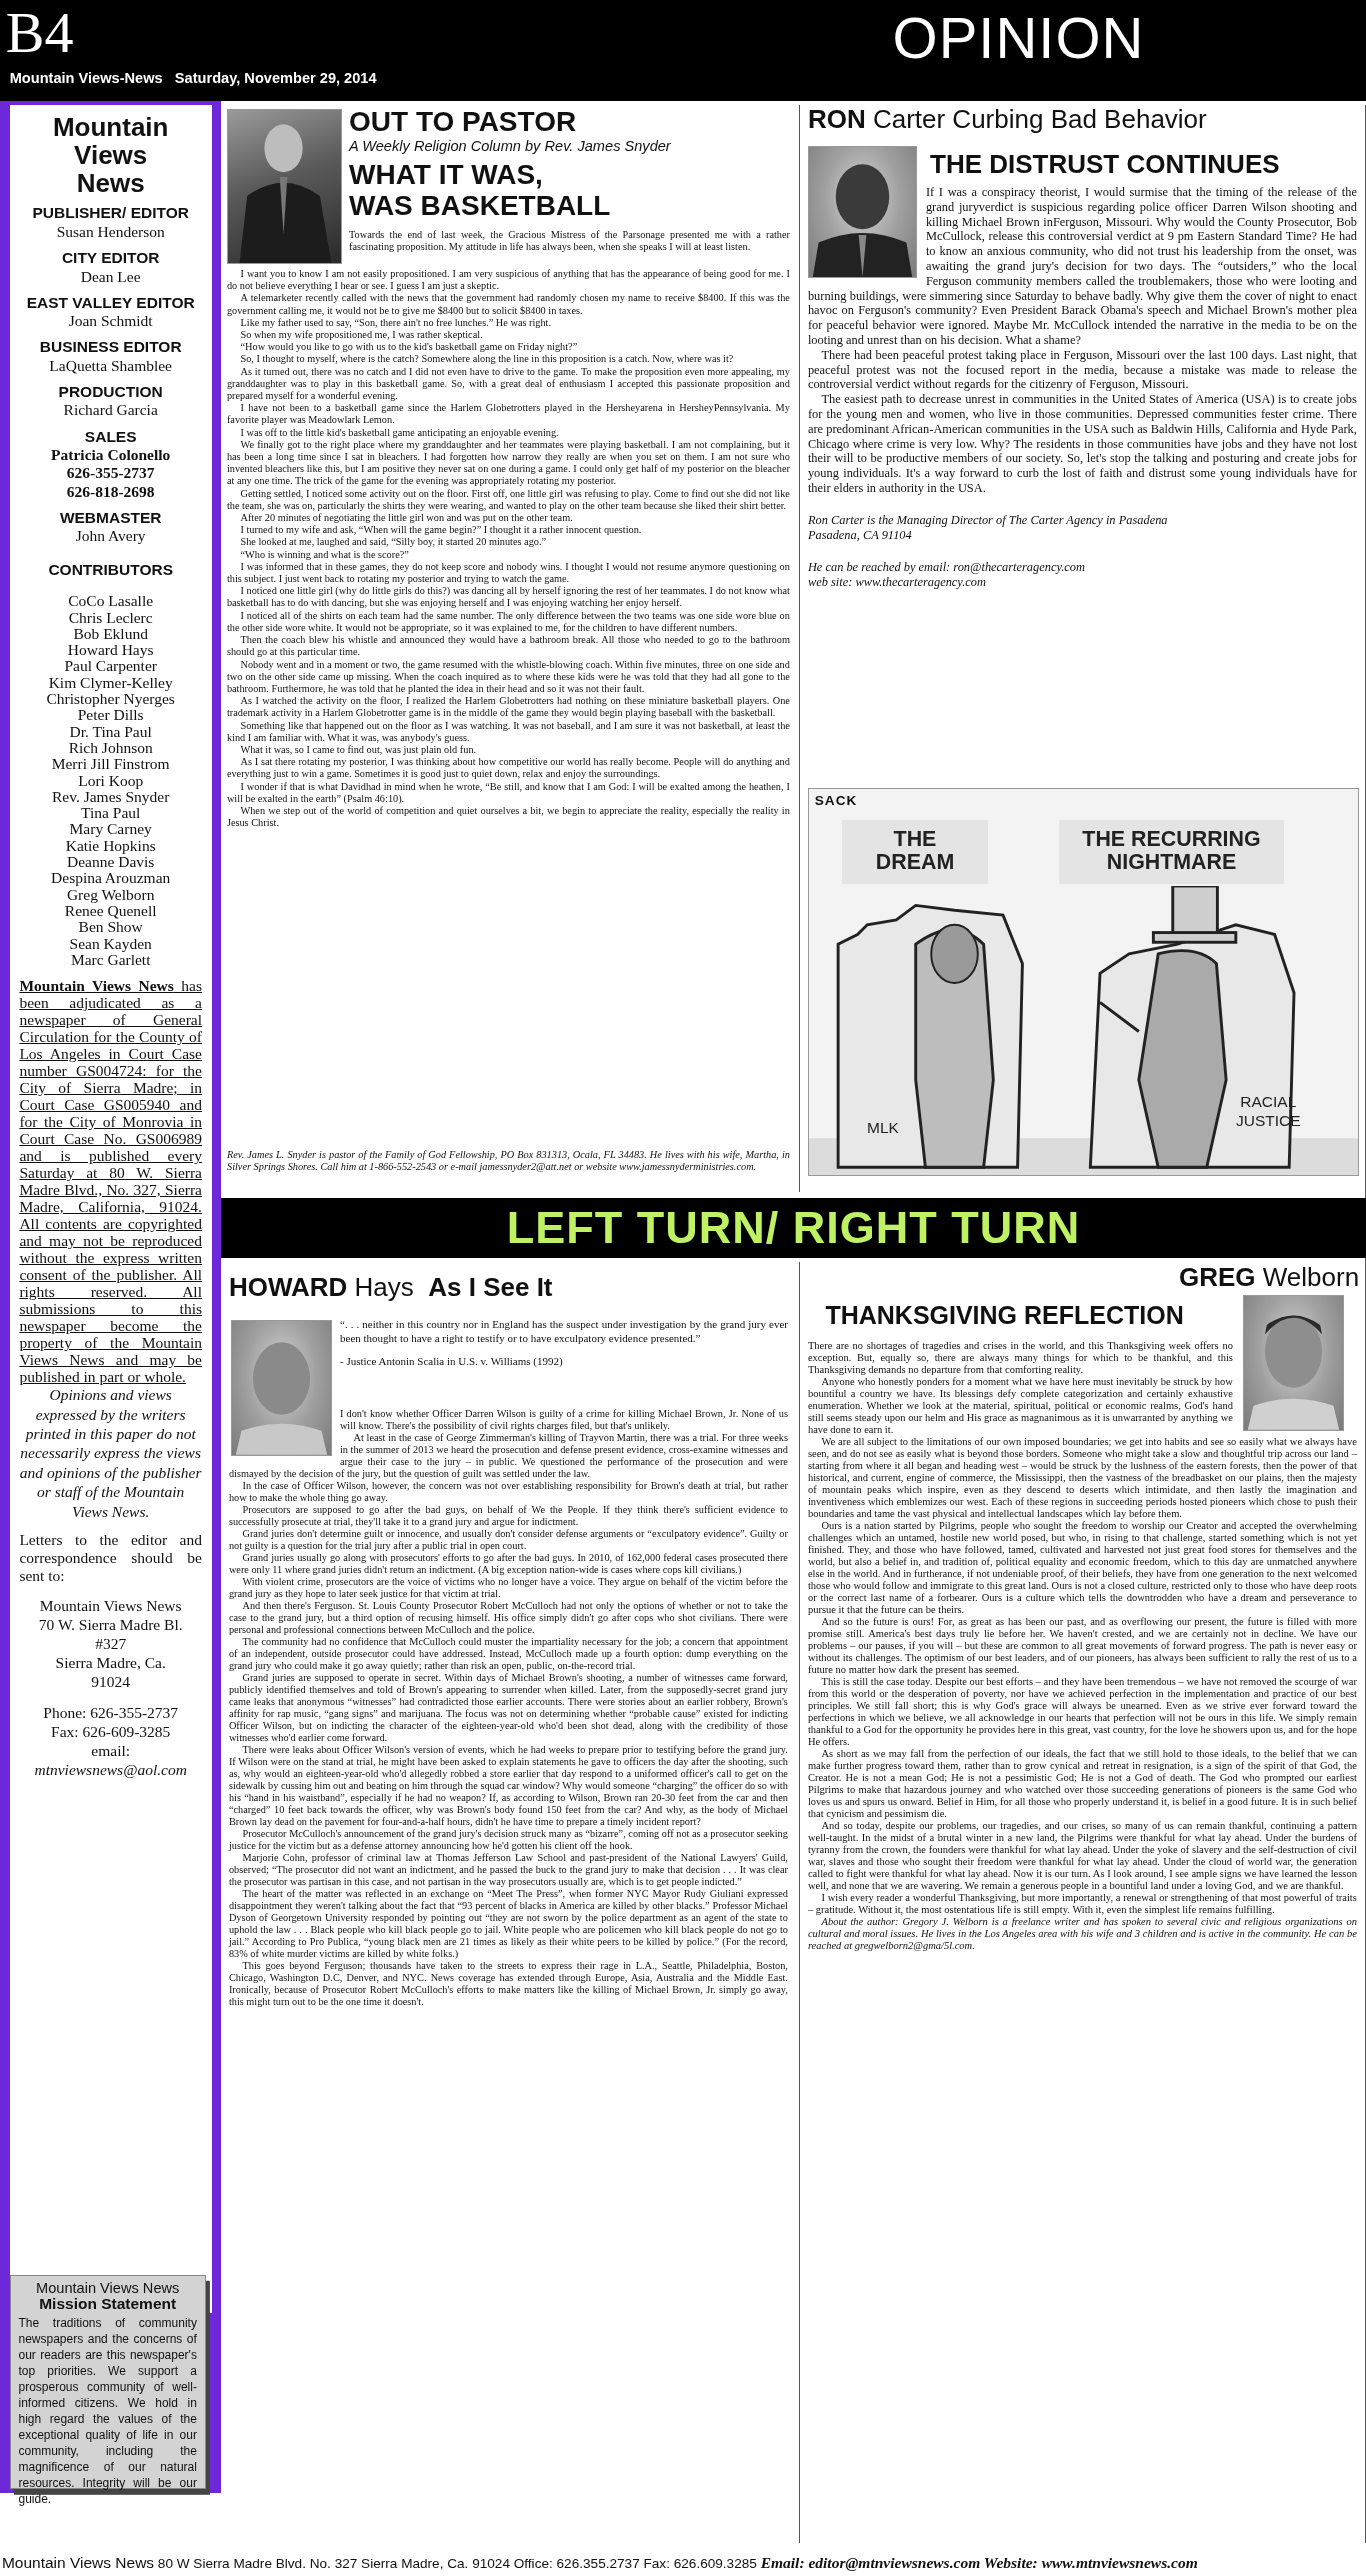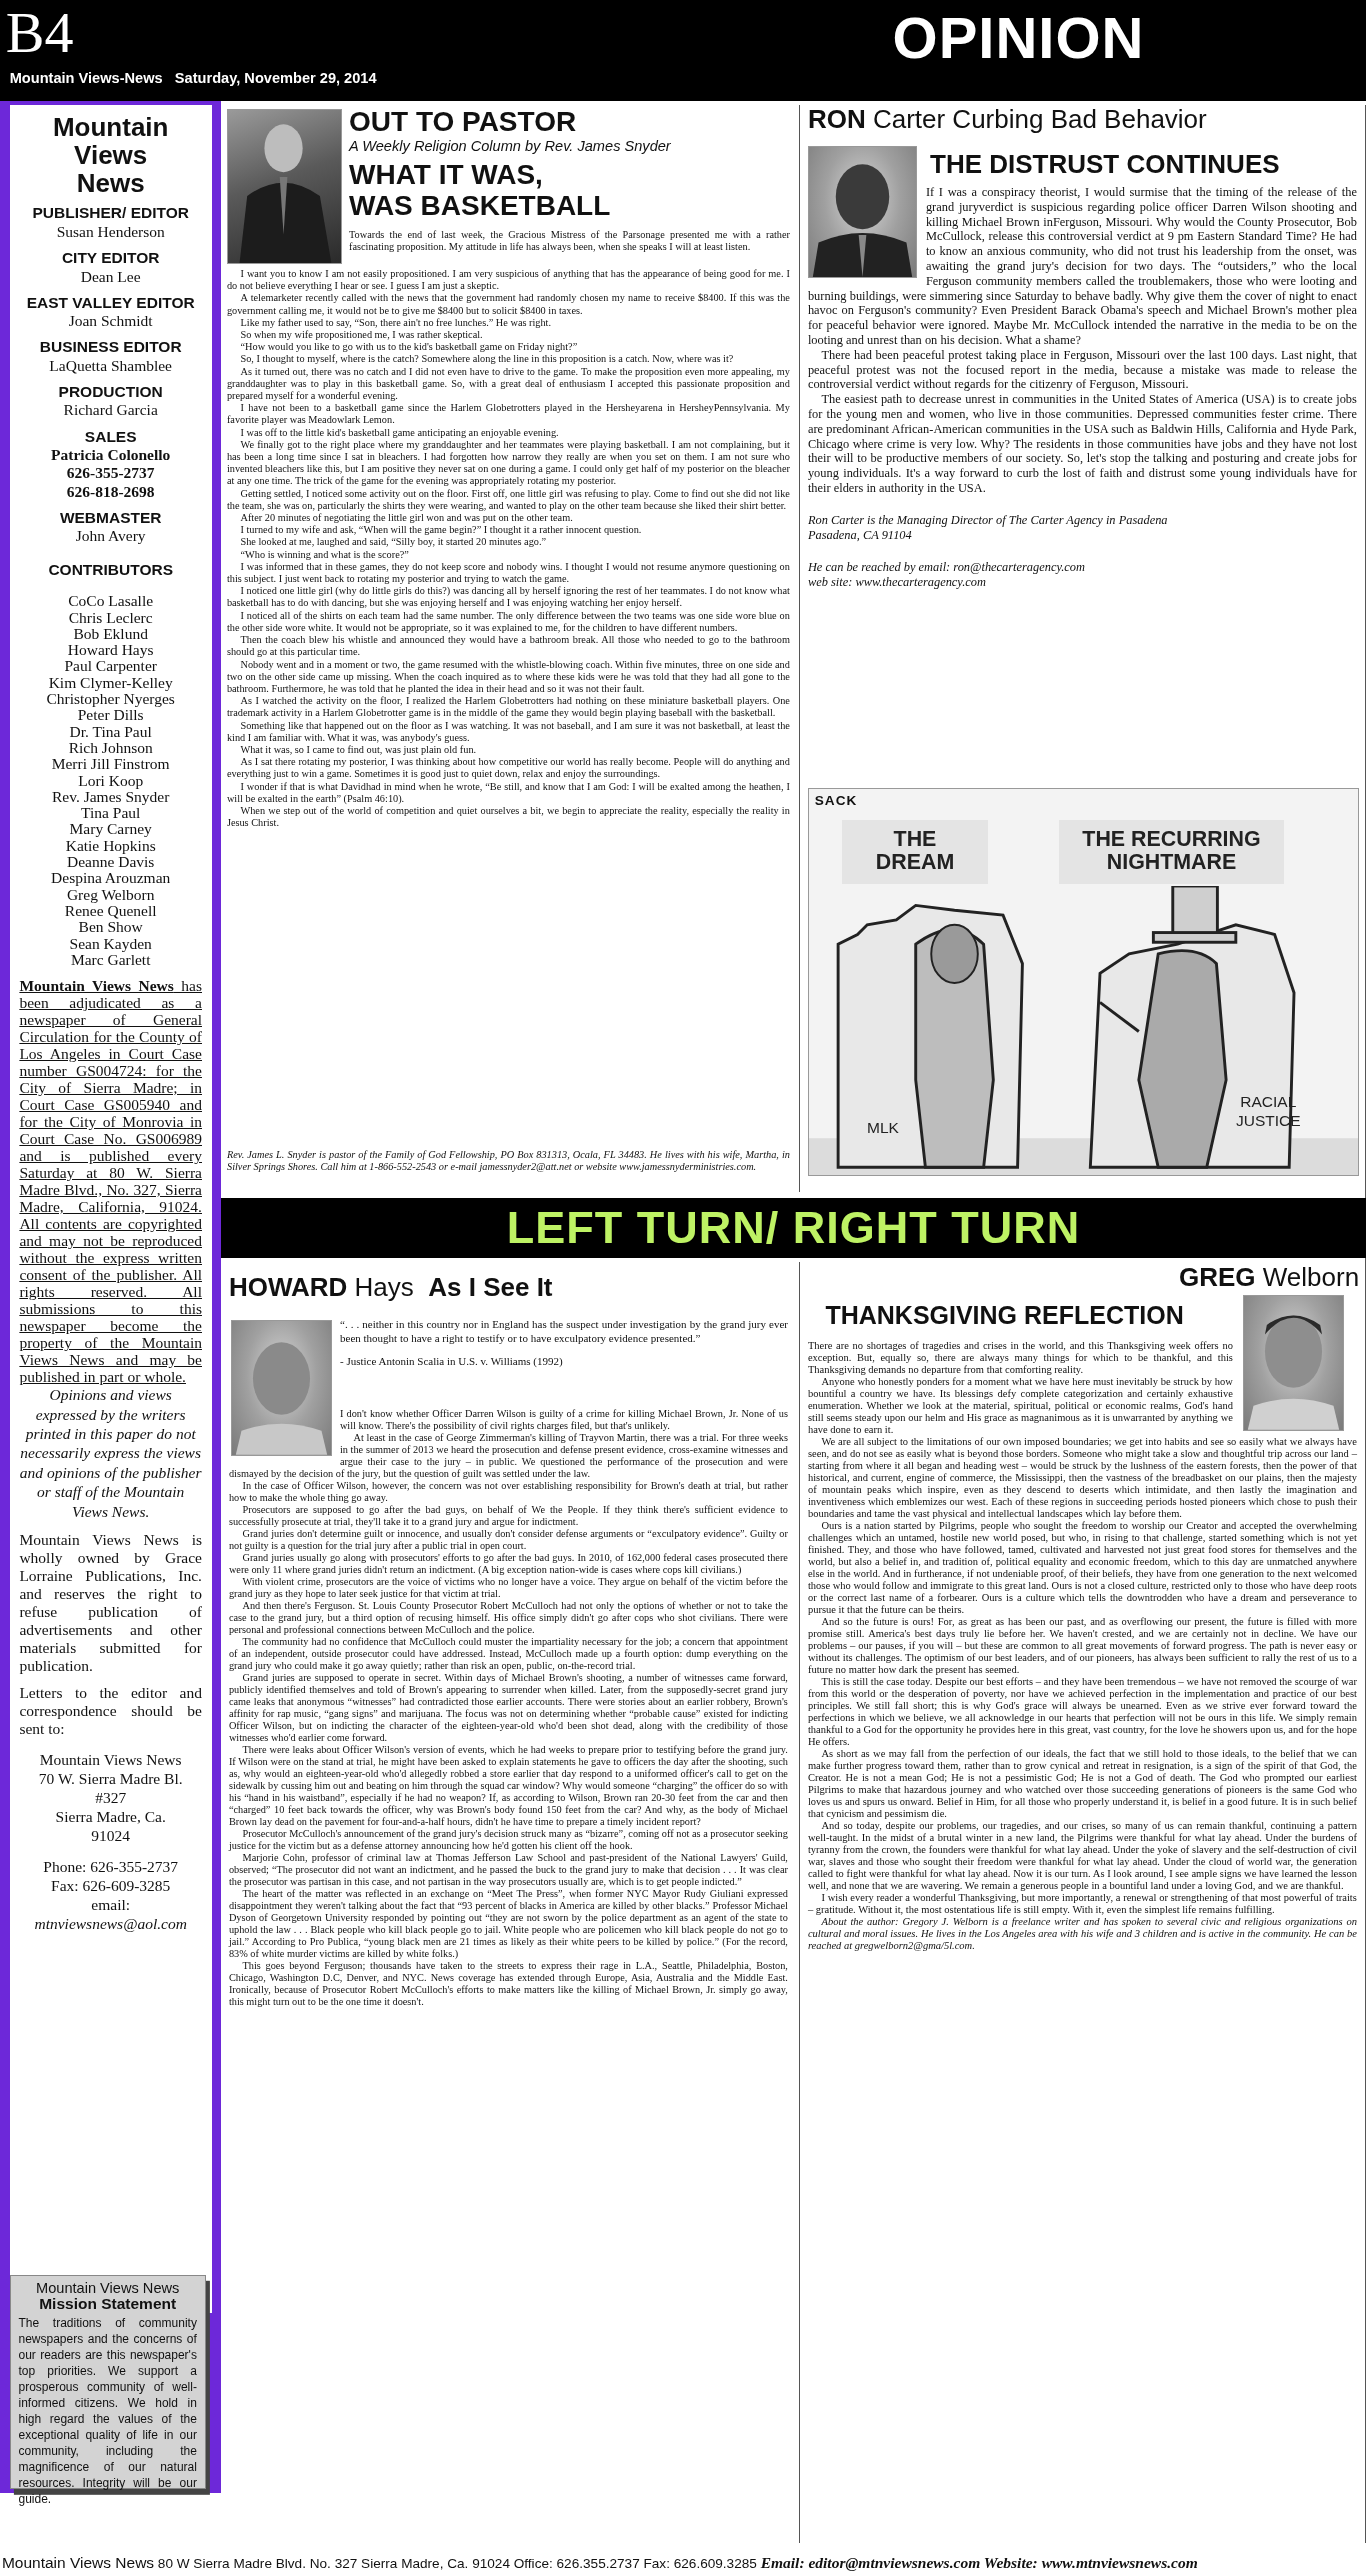--- a/index.html
+++ b/index.html
@@ -1,19 +1,19 @@
 <!DOCTYPE html>
 <html><head>
 <meta charset="utf-8">
 <style>
   * { box-sizing: border-box; margin: 0; padding: 0; }
   body { width: 1367px; height: 2576px; background: #fff; font-family: "Liberation Serif", serif; color: #111; position: relative; overflow: hidden; }
   .masthead { position: absolute; left: 0; top: 0; width: 1367px; height: 101px; background: #000; color: #fff; }
   .masthead .page-num { position: absolute; left: 5.8px; top: 1.9px; font-family: "Liberation Serif", serif; font-size: 58px; line-height: 62px; color: #fff; }
-  .masthead .section-title { position: absolute; left: 679px; top: 3.9px; width: 679px; text-align: center; font-family: "Liberation Sans", sans-serif; font-size: 58px; font-weight: bold; letter-spacing: 1px; color: #fff; }
+  .masthead .section-title { position: absolute; left: 679px; top: 3.9px; width: 679px; text-align: center; font-family: "Liberation Sans", sans-serif; font-size: 58px; font-weight: normal; letter-spacing: 1px; color: #fff; }
   .masthead .dateline { position: absolute; left: 9.7px; top: 70px; font-family: "Liberation Sans", sans-serif; font-size: 14.6px; font-weight: bold; color: #fff; }
 
   
   .sidebar { position: absolute; left: 0; top: 101px; width: 221px; height: 2392px; background: #6d28d9; }
   .sidebar-inner { position: absolute; left: 9.7px; top: 3.9px; width: 202px; height: 2208px; background: #fff; text-align: center; }
   .paper-name { font-family: "Liberation Sans", sans-serif; font-weight: bold; font-size: 26px; line-height: 28px; margin-top: 7.8px; }
   .staff-role { font-family: "Liberation Sans", sans-serif; font-weight: bold; font-size: 15.5px; line-height: 18.4px; margin-top: 7.8px; }
   .staff-name { font-size: 15.5px; line-height: 18.4px; }
   .staff-name.bold { font-weight: bold; }
   .contrib-list { margin-top: 13.6px; font-size: 15.5px; line-height: 16.3px; }
@@ -106,21 +106,20 @@
         <div>Deanne Davis</div>
         <div>Despina Arouzman</div>
         <div>Greg Welborn</div>
         <div>Renee Quenell</div>
         <div>Ben Show</div>
         <div>Sean Kayden</div>
         <div>Marc Garlett</div>
       </div>
     <div class="legal"><b>Mountain Views News</b><span> has been adjudicated as a newspaper of General Circulation for the County of Los Angeles in Court Case number GS004724: for the City of Sierra Madre; in Court Case GS005940 and for the City of Monrovia in Court Case No. GS006989 and is published every Saturday at 80 W. Sierra Madre Blvd., No. 327, Sierra Madre, California, 91024. All contents are copyrighted and may not be reproduced without the express written consent of the publisher. All rights reserved. All submissions to this newspaper become the property of the Mountain Views News and may be published in part or whole.</span></div>
     <div class="italic-note">Opinions and views expressed by the writers printed in this paper do not necessarily express the views and opinions of the publisher or staff of the Mountain Views News.</div>
-    <div class="para">Mountain Views News is wholly owned by Grace Lorraine Publications, Inc. and reserves the right to refuse publication of advertisements and other materials submitted for publication.</div>
     <div class="para">Letters to the editor and correspondence should be sent to:</div>
     <div class="address" id="address-block">
         <div>Mountain Views News</div>
         <div>70 W. Sierra Madre Bl.</div>
         <div>#327</div>
         <div>Sierra Madre, Ca.</div>
         <div>91024</div>
       </div>
     <div class="address" id="contact-block">
         <div>Phone: 626-355-2737</div>

